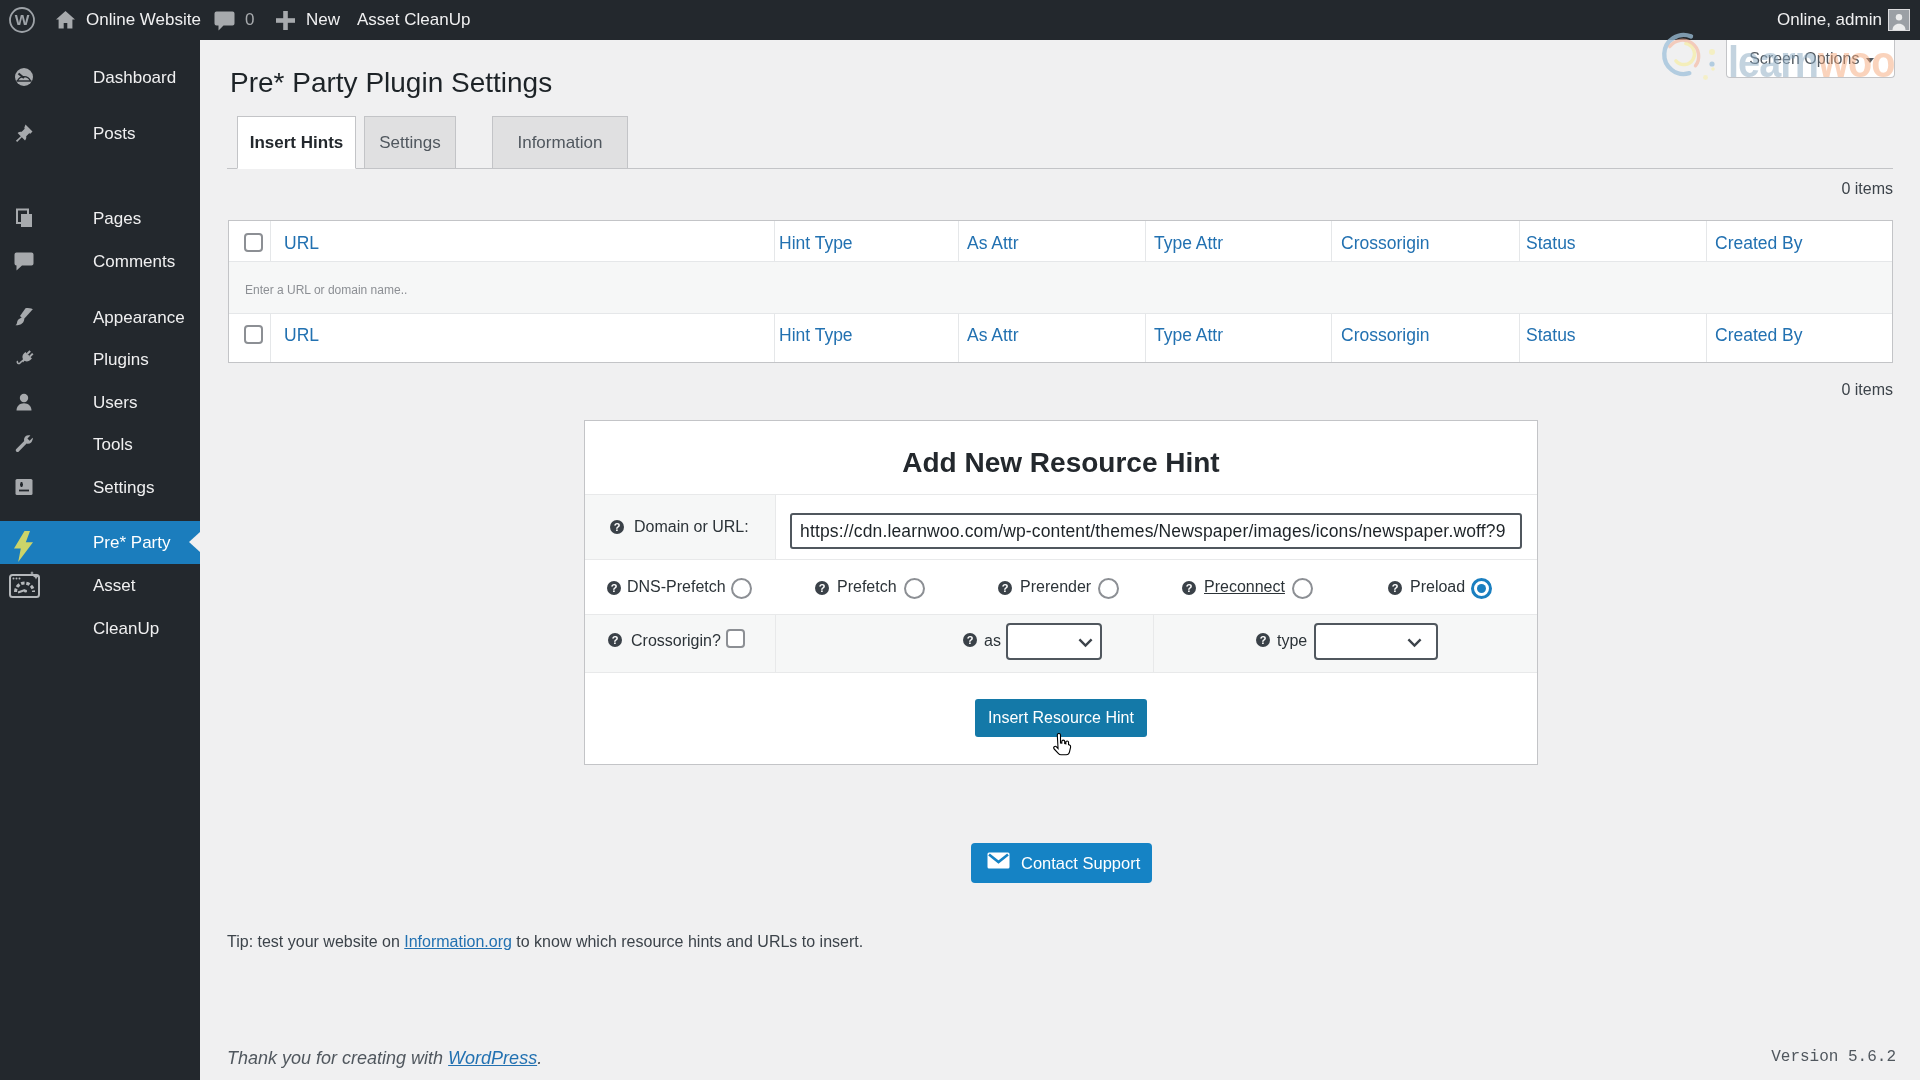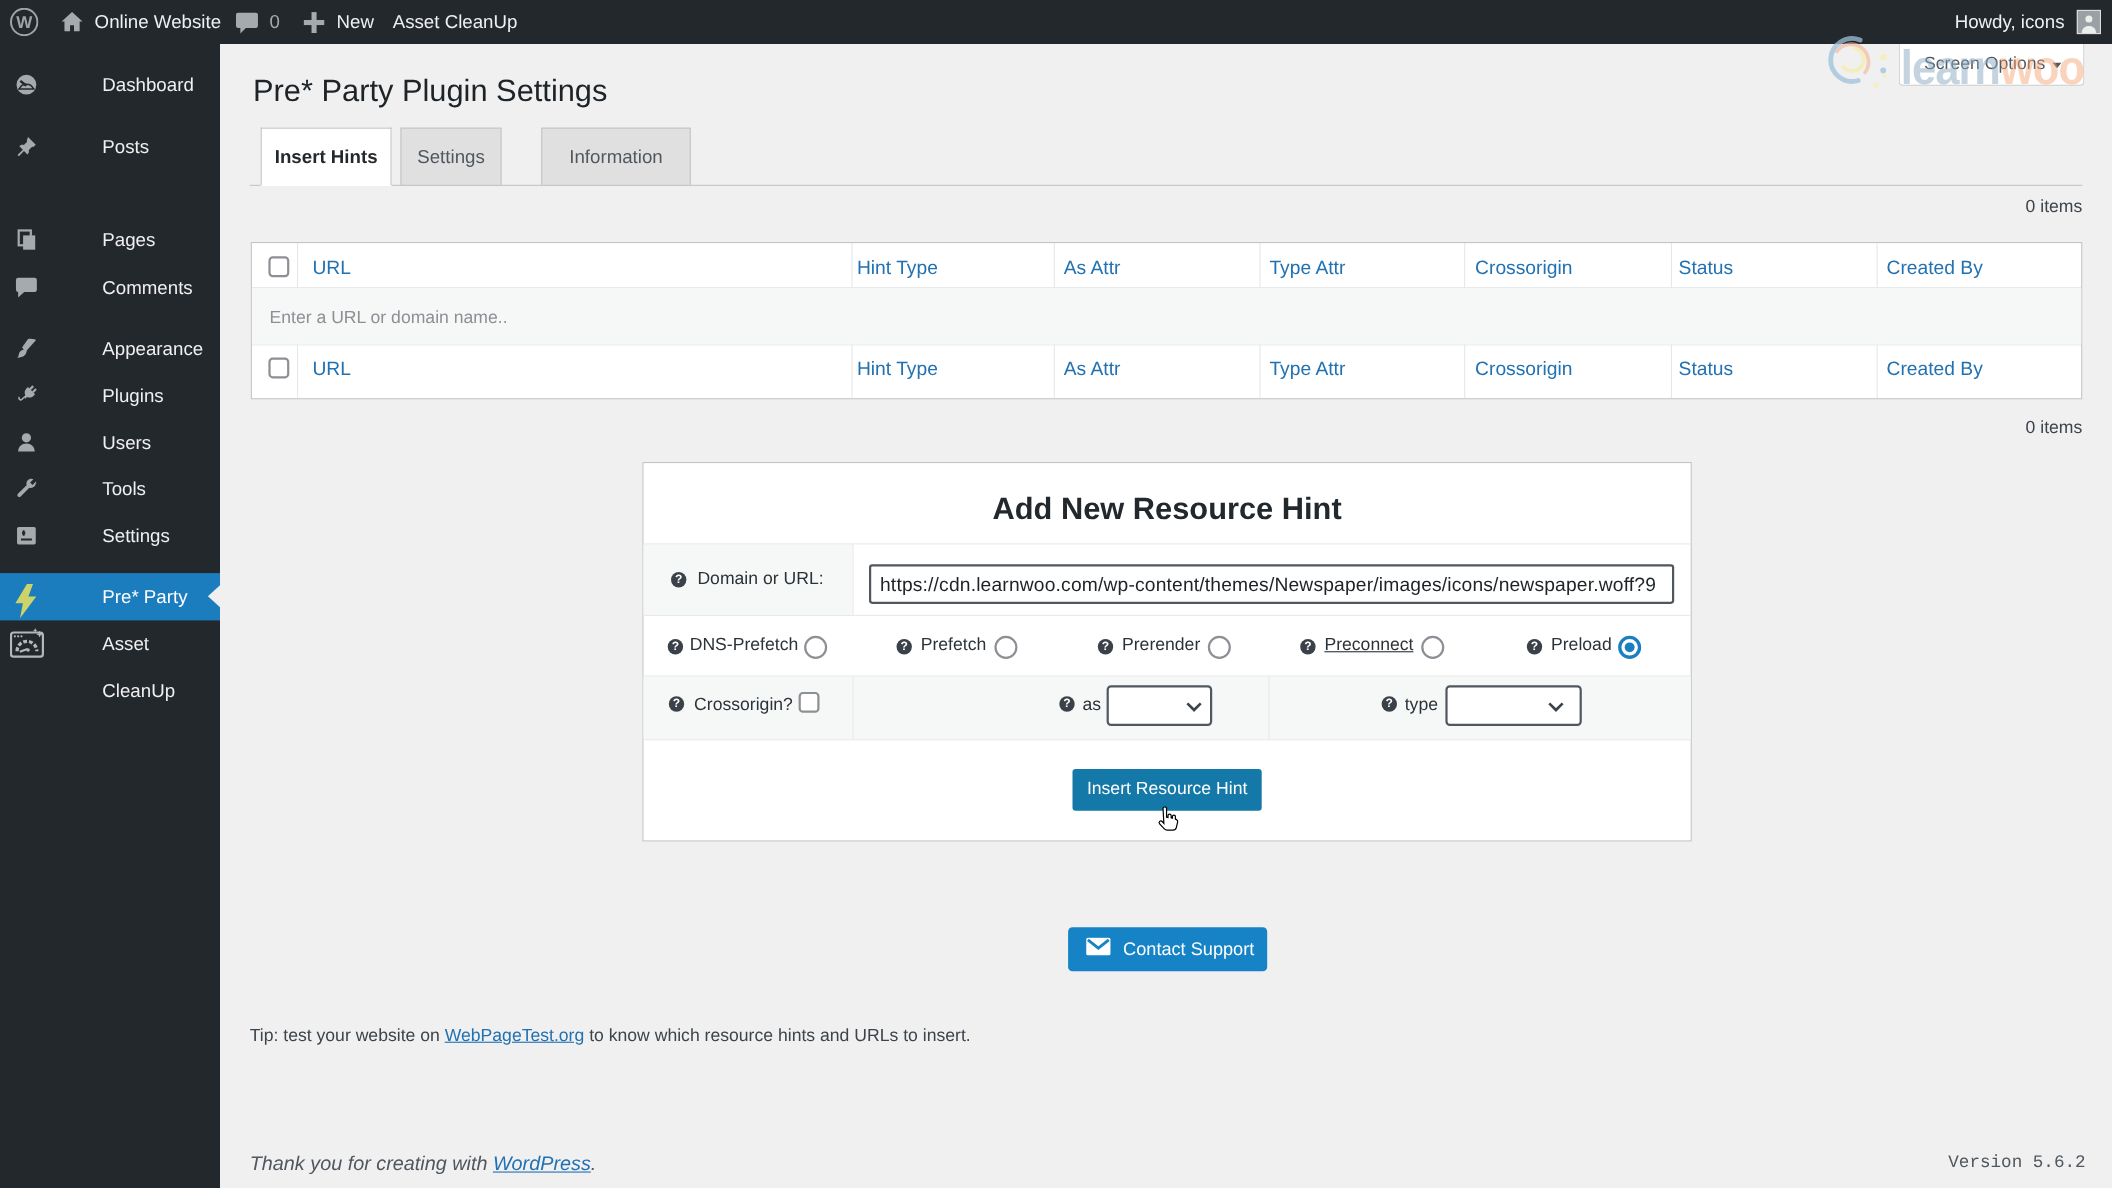--- a/index.html
+++ b/index.html
@@ -82,21 +82,21 @@
     <svg class="abs" style="left:214px;top:11px;" width="21" height="20" viewBox="0 0 21 20">
       <path d="M2.5 0.5 h16 a2 2 0 0 1 2 2 v10 a2 2 0 0 1 -2 2 h-9 l-5 5 v-5 h-2 a2 2 0 0 1 -2 -2 v-10 a2 2 0 0 1 2 -2 Z" fill="#a7aaad"></path>
     </svg>
     <div class="ab-item ab-gray" style="left:245px;">0</div>
     <svg class="abs" style="left:276px;top:11px;" width="19" height="19" viewBox="0 0 19 19">
       <rect x="7.2" y="0" width="4.6" height="19" fill="#a7aaad"></rect>
       <rect x="0" y="7.2" width="19" height="4.6" fill="#a7aaad"></rect>
     </svg>
     <div class="ab-item" style="left:306px;">New</div>
     <div class="ab-item" style="left:357px;">Asset CleanUp</div>
-    <div class="ab-item" style="left:1777px;">Howdy, icons</div>
+    <div class="ab-item" style="left:1777px;">Online, admin</div>
     <div class="abs" style="left:1888px;top:9px;width:22px;height:22px;background:#9ba0a5;border:1px solid #dcdcde;">
       <svg width="20" height="20" viewBox="0 0 20 20">
         <circle cx="10" cy="7.2" r="3.2" fill="#eceded"></circle>
         <path d="M3.5 20 c0-4 3-6.3 6.5-6.3 s6.5 2.3 6.5 6.3 Z" fill="#eceded"></path>
       </svg>
     </div>
   </div>
 
   <div class="sidebar">
     <div class="mi" style="top:16px;">
@@ -212,21 +212,21 @@
     <div class="cbx" style="left:15px;top:12px;"></div>
     <div class="cbx" style="left:15px;top:104px;"></div>
     <div class="th" style="left:55px;top:12px;">URL</div>
     <div class="th" style="left:550px;top:12px;">Hint Type</div>
     <div class="th" style="left:738px;top:12px;">As Attr</div>
     <div class="th" style="left:925px;top:12px;">Type Attr</div>
     <div class="th" style="left:1112px;top:12px;">Crossorigin</div>
     <div class="th" style="left:1297px;top:12px;">Status</div>
     <div class="th" style="left:1486px;top:12px;">Created By</div>
     <div class="inputrow"></div>
-    <div class="abs" style="left:16px;top:56px;font-size:16px;color:#8c8f94;line-height:26px;">Enter a URL or domain name..</div>
+    <div class="abs" style="left:16px;top:56px;font-size:12px;color:#8c8f94;line-height:26px;">Enter a URL or domain name..</div>
     <div class="th" style="left:55px;top:104px;">URL</div>
     <div class="th" style="left:550px;top:104px;">Hint Type</div>
     <div class="th" style="left:738px;top:104px;">As Attr</div>
     <div class="th" style="left:925px;top:104px;">Type Attr</div>
     <div class="th" style="left:1112px;top:104px;">Crossorigin</div>
     <div class="th" style="left:1297px;top:104px;">Status</div>
     <div class="th" style="left:1486px;top:104px;">Created By</div>
   </div>
 
   <div class="panel"></div>
@@ -282,21 +282,21 @@
   <svg class="abs" style="left:1049px;top:733px;z-index:8;" width="23" height="26" viewBox="0 0 23 26">
     <path d="M8.3 2.1 C8.3 1.2 9 0.5 9.9 0.5 c0.9 0 1.6 0.7 1.6 1.6 V10 l1.3 0.15 V8.6 c0-0.8 0.65-1.45 1.45-1.45 c0.8 0 1.45 0.65 1.45 1.45 v1.9 l1.15 0.3 V9.3 c0-0.75 0.6-1.35 1.35-1.35 c0.75 0 1.35 0.6 1.35 1.35 v2.3 l1 0.5 c0.8 0.4 1.2 1.3 1 2.2 l-1.1 4.8 c-0.35 1.5-1.7 2.6-3.25 2.6 h-5.2 c-0.95 0-1.85-0.4-2.5-1.1 l-4.3-4.6 c-0.6-0.65-0.6-1.65 0.05-2.25 c0.65-0.6 1.65-0.6 2.25 0.05 l1.55 1.65 Z" fill="#fff" stroke="#000" stroke-width="1.1"></path>
   </svg>
 
   <div class="btn" style="left:971px;top:843px;width:181px;height:40px;background:#1583c5;border-radius:4px;font-size:16.5px;line-height:40px;text-align:left;padding-left:50px;">Contact Support</div>
   <svg class="abs" style="left:987px;top:852px;z-index:2;" width="23" height="17" viewBox="0 0 23 17">
     <rect x="0.5" y="0.5" width="22" height="16" rx="1.5" fill="#fff"></rect>
     <path d="M2 2.5 L11.5 10 L21 2.5" fill="none" stroke="#1583c5" stroke-width="2.6"></path>
   </svg>
 
-  <div class="tip">Tip: test your website on <a href="#">WebPageTest.org</a> to know which resource hints and URLs to insert.</div>
+  <div class="tip">Tip: test your website on <a href="#">Information.org</a> to know which resource hints and URLs to insert.</div>
   <div class="footer">Thank you for creating with <a href="#">WordPress</a>.</div>
   <div class="version">Version 5.6.2</div>
 
   <div class="scropt">Screen Options <span style="display:inline-block;width:0;height:0;border:4px solid transparent;border-top:5px solid #50575e;position:relative;top:3px;left:2px;"></span></div>
   <svg class="abs" style="left:1655px;top:28px;z-index:6;" width="80" height="60" viewBox="0 0 80 60">
     <path d="M36 8.4 A19.5 19.5 0 1 0 34.3 45.2" fill="none" stroke="rgba(158,192,218,0.75)" stroke-width="4.4" stroke-linecap="round"></path>
     <path d="M14.8 18.6 A15 15 0 0 1 40.5 37.8" fill="none" stroke="rgba(246,180,155,0.62)" stroke-width="3.4" stroke-linecap="round"></path>
     <path d="M30.8 15.7 A10.5 10.5 0 1 1 20.9 32.8" fill="none" stroke="rgba(246,236,150,0.6)" stroke-width="3.4" stroke-linecap="round"></path>
     <circle cx="57" cy="24" r="3" fill="rgba(247,238,165,0.6)"></circle>
     <circle cx="57" cy="36" r="2.6" fill="rgba(158,192,218,0.75)"></circle>

